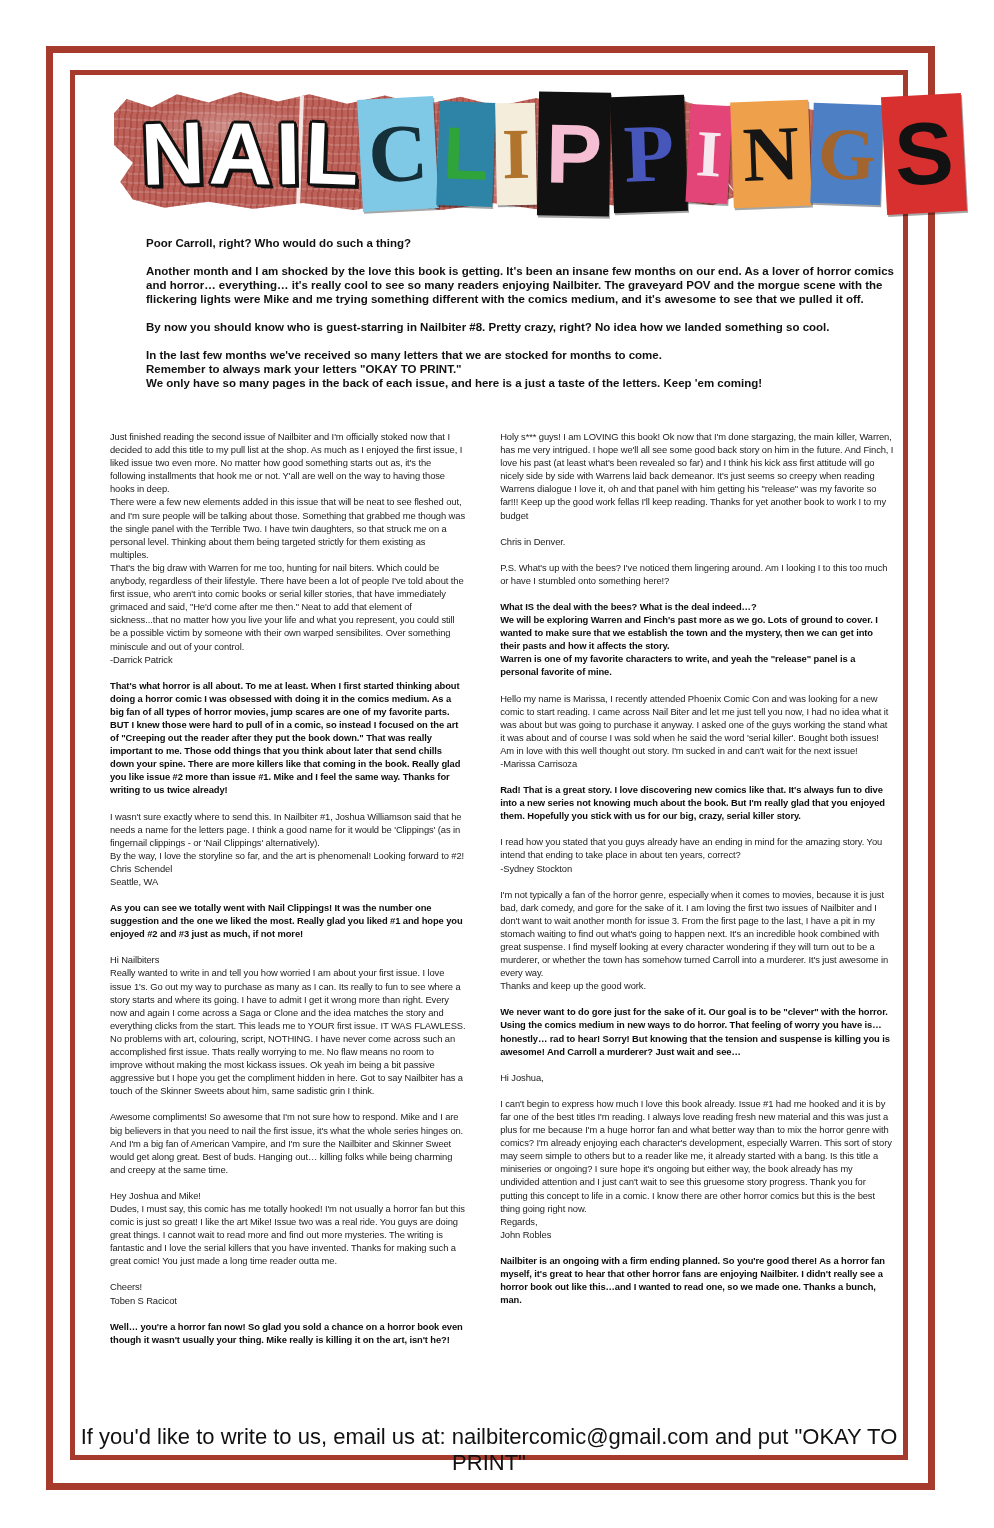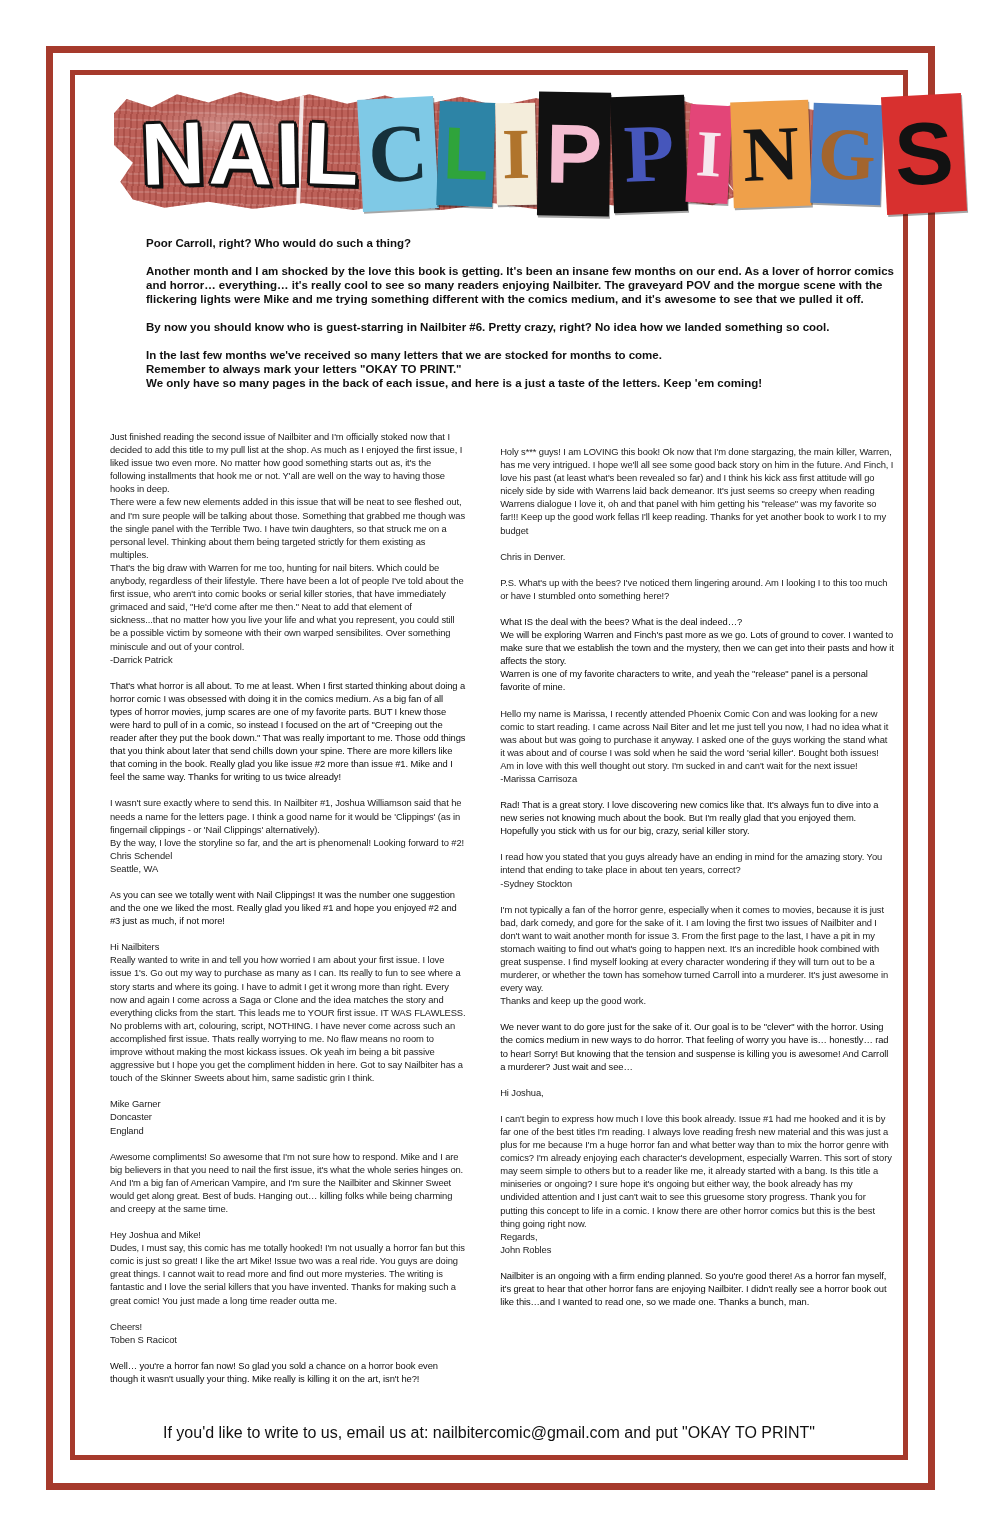--- a/index.html
+++ b/index.html
@@ -36,25 +36,25 @@
       box-shadow:1px 2px 0 rgba(0,0,0,.35);}
   .logo-letter.serif{font-family:"Liberation Serif", serif;}
 
   
   .intro{position:absolute;left:110px;top:236px;width:788px;
       font-size:11.5px;font-weight:bold;line-height:14px;color:#111;}
   .intro .block{margin:0 0 14px 0;white-space:pre-line;padding-left:36px;}
   .columns{position:absolute;left:110px;top:430px;width:784px;display:flex;gap:34px;}
   .col{font-size:9.4px;line-height:13.1px;letter-spacing:-0.1px;color:#222;}
   .col-left{width:360px;}
-  .col-right{width:398px;margin-top:15px;}
+  .col-right{width:398px;}
   .col .block{margin:0 0 13px 0;white-space:pre-line;}
-  .col .block.bold{font-weight:normal;color:#0d0d0d;}
+  .col .block.bold{font-weight:bold;color:#0d0d0d;}
   .footer{position:absolute;left:70px;top:1424px;width:838px;text-align:center;
-      font-size:16px;color:#111;}
+      font-size:22px;color:#111;}
 </style>
 </head>
 <body>
 
 <div class="page">
   <div class="frame-outer"></div>
   <div class="frame-inner"></div>
 
   <div class="logo-area">
     <div class="paint"></div>
@@ -76,43 +76,40 @@
         <span class="logo-letter box serif" style="color: rgb(246, 232, 238); background: rgb(227, 69, 120); font-size: 66px; height: 98px; width: 36px; transform: rotate(3deg);">I</span>
         <span class="logo-letter box serif" style="color: rgb(22, 22, 22); background: rgb(239, 160, 74); font-size: 78px; height: 106px; width: 72px; transform: rotate(-2deg);">N</span>
         <span class="logo-letter box serif" style="color: rgb(163, 101, 46); background: rgb(77, 127, 196); font-size: 74px; height: 100px; width: 64px; transform: rotate(2deg);">G</span>
         <span class="logo-letter box" style="color: rgb(18, 18, 18); background: rgb(216, 48, 47); font-size: 88px; height: 118px; width: 74px; transform: rotate(-3deg);">S</span>
       </div>
   </div>
 
   <div class="intro">
       <div class="block normal">Poor Carroll, right? Who would do such a thing?</div>
       <div class="block normal">Another month and I am shocked by the love this book is getting. It's been an insane few months on our end. As a lover of horror comics and horror… everything… it's really cool to see so many readers enjoying Nailbiter. The graveyard POV and the morgue scene with the flickering lights were Mike and me trying something different with the comics medium, and it's awesome to see that we pulled it off.</div>
-      <div class="block normal">By now you should know who is guest-starring in Nailbiter #6.  Pretty crazy, right? No idea how we landed something so cool.</div>
+      <div class="block normal">By now you should know who is guest-starring in Nailbiter #8.  Pretty crazy, right? No idea how we landed something so cool.</div>
       <div class="block normal">In the last few months we've received so many letters that we are stocked for months to come.
 Remember to always mark your letters "OKAY TO PRINT."
 We only have so many pages in the back of each issue, and here is a just a taste of the letters. Keep 'em coming!</div>
     </div>
 
   <div class="columns">
     <div class="col col-left">
         <div class="block normal">Just finished reading the second issue of Nailbiter and I'm officially stoked now that I decided to add this title to my pull list at the shop.  As much as I enjoyed the first issue, I liked issue two even more.  No matter how good something starts out as, it's the following installments that hook me or not.  Y'all are well on the way to having those hooks in deep.
 There were a few new elements added in this issue that will be neat to see fleshed out, and I'm sure people will be talking about those.  Something that grabbed me though was the single panel with the Terrible Two.  I have twin daughters, so that struck me on a personal level.  Thinking about them being targeted strictly for them existing as multiples.
 That's the big draw with Warren for me too, hunting for nail biters.  Which could be anybody, regardless of their lifestyle.  There have been a lot of people I've told about the first issue, who aren't into comic books or serial killer stories, that have immediately grimaced and said, "He'd come after me then."  Neat to add that element of sickness...that no matter how you live your life and what you represent, you could still be a possible victim by someone with their own warped sensibilites.  Over something miniscule and out of your control.
 -Darrick Patrick</div>
         <div class="block bold">That's what horror is all about. To me at least. When I first started thinking about doing a horror comic I was obsessed with doing it in the comics medium. As a big fan of all types of horror movies, jump scares are one of my favorite parts. BUT I knew those were hard to pull of in a comic, so instead I focused on the art of "Creeping out the reader after they put the book down." That was really important to me. Those odd things that you think about later that send chills down your spine. There are more killers like that coming in the book. Really glad you like issue #2 more than issue #1. Mike and I feel the same way. Thanks for writing to us twice already!</div>
         <div class="block normal">I wasn't sure exactly where to send this. In Nailbiter #1, Joshua Williamson said that he needs a name for the letters page. I think a good name for it would be 'Clippings' (as in fingernail clippings - or 'Nail Clippings' alternatively).
 By the way, I love the storyline so far, and the art is phenomenal! Looking forward to #2!
 Chris Schendel
 Seattle, WA</div>
         <div class="block bold">As you can see we totally went with Nail Clippings! It was the number one suggestion and the one we liked the most. Really glad you liked #1 and hope you enjoyed #2 and #3 just as much, if not more!</div>
         <div class="block normal">Hi Nailbiters
 Really wanted to write in and tell you how worried I am about your first issue. I love issue 1's. Go out my way to purchase as many as I can. Its really to fun to see where a story starts and where its going. I have to admit I get it wrong more than right. Every now and again I come across a Saga or Clone and the idea matches the story and everything clicks from the start. This leads me to YOUR first issue. IT WAS FLAWLESS. No problems with art, colouring, script, NOTHING. I have never come across such an accomplished first issue. Thats really worrying to me. No flaw means no room to improve without making the most kickass issues. Ok yeah im being a bit passive aggressive but I hope you get the compliment hidden in here. Got to say Nailbiter has a touch of the Skinner Sweets about him, same sadistic grin I think.</div>
-        <div class="block normal">Mike Garner
-Doncaster
-England</div>
         <div class="block normal">Awesome compliments! So awesome that I'm not sure how to respond. Mike and I are big believers in that you need to nail the first issue, it's what the whole series hinges on. And I'm a big fan of American Vampire, and I'm sure the Nailbiter and Skinner Sweet would get along great. Best of buds. Hanging out… killing folks while being charming and creepy at the same time.</div>
         <div class="block normal">Hey Joshua and Mike!
 Dudes, I must say, this comic has me totally hooked! I'm not usually a horror fan but this comic is just so great! I like the art Mike! Issue two was a real ride. You guys are doing great things. I cannot wait to read more and find out more mysteries. The writing is fantastic and I love the serial killers that you have invented. Thanks for making such a great comic! You just made a long time reader outta me.</div>
         <div class="block normal">Cheers!
 Toben S Racicot</div>
         <div class="block bold">Well… you're a horror fan now! So glad you sold a chance on a horror book even though it wasn't usually your thing. Mike really is killing it on the art, isn't he?!</div>
       </div>
     <div class="col col-right">
         <div class="block normal">Holy s*** guys! I am LOVING this book! Ok now that I'm done stargazing, the main killer, Warren, has me very intrigued. I hope we'll all see some good back story on him in the future. And Finch, I love his past (at least what's been revealed so far) and I think his kick ass first attitude will go nicely side by side with Warrens laid back demeanor. It's just seems so creepy when reading Warrens dialogue I love it, oh and that panel with him getting his "release" was my favorite so far!!! Keep up the good work fellas I'll keep reading. Thanks for yet another book to work I to my budget</div>
         <div class="block normal">Chris in Denver.</div>

